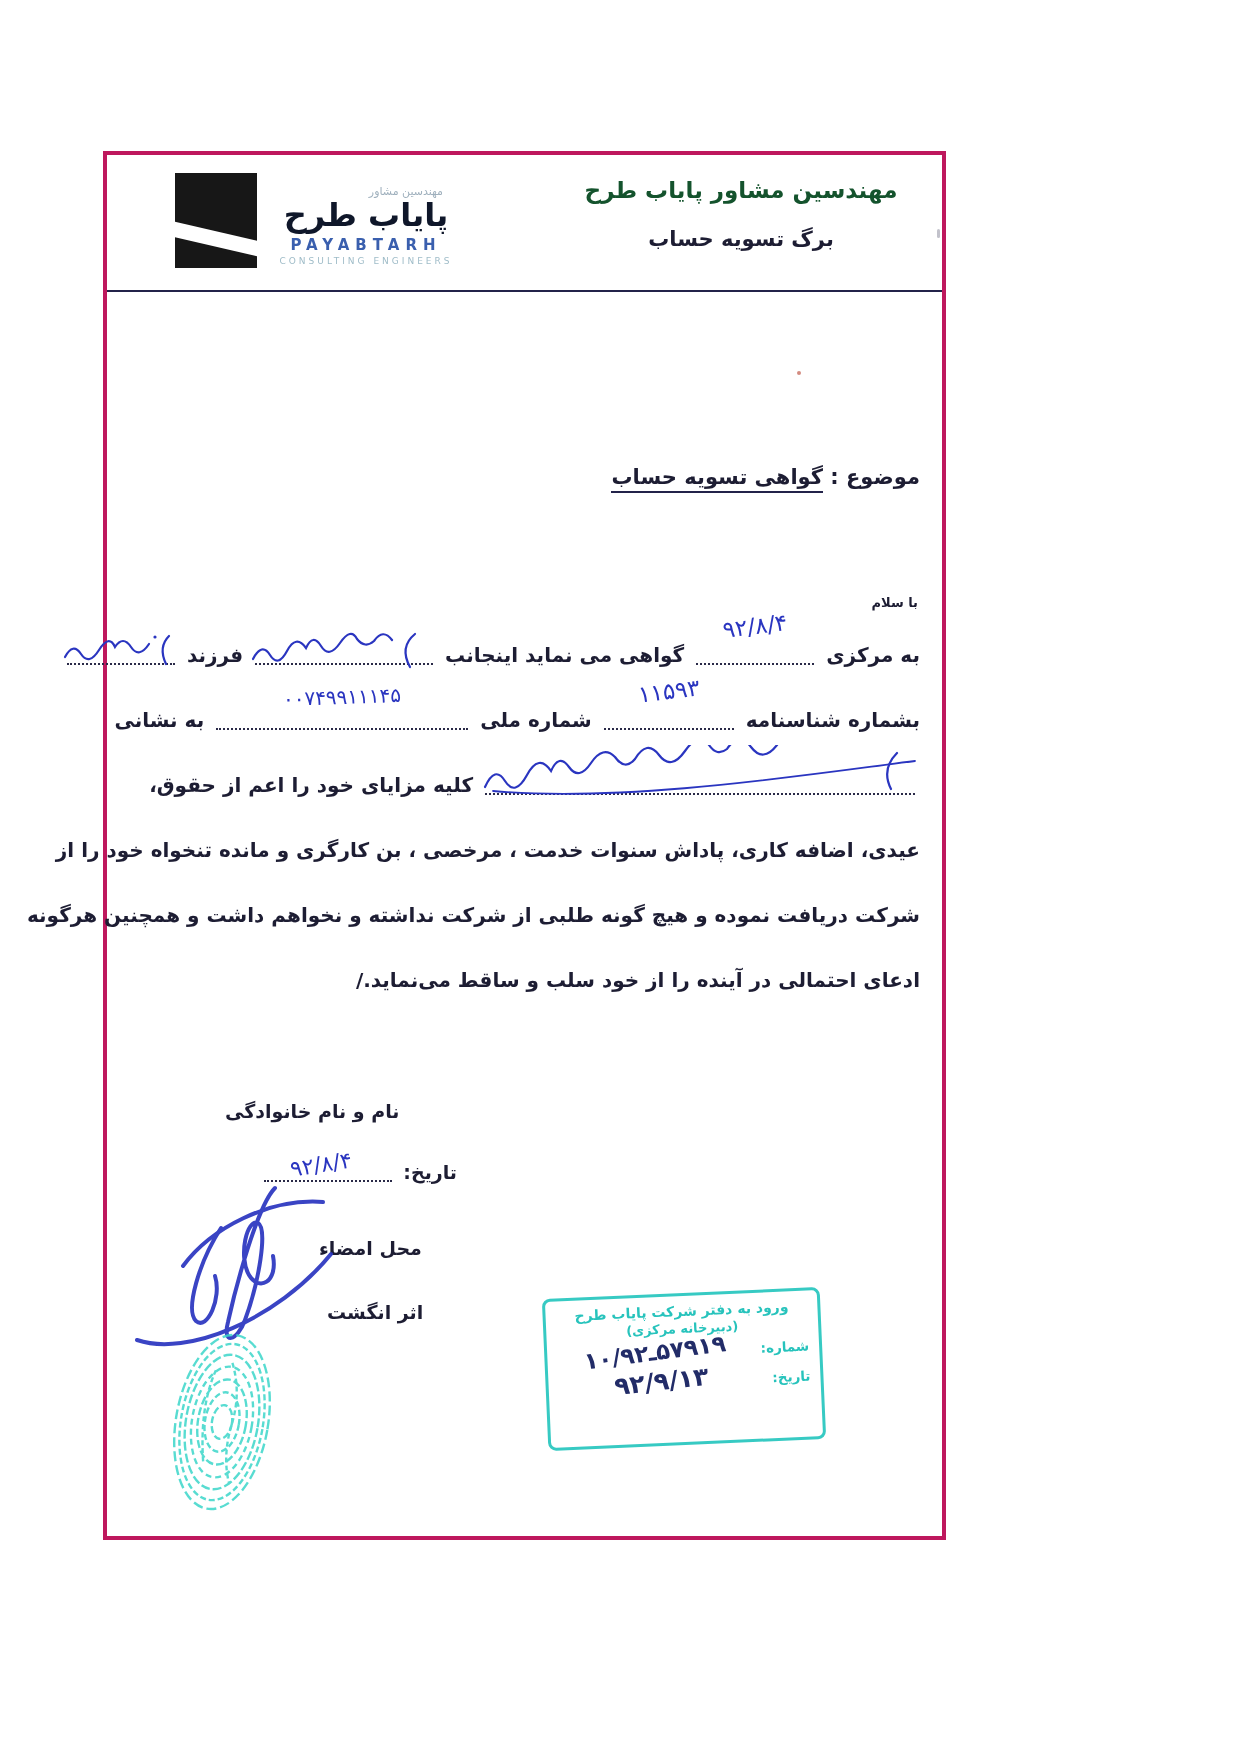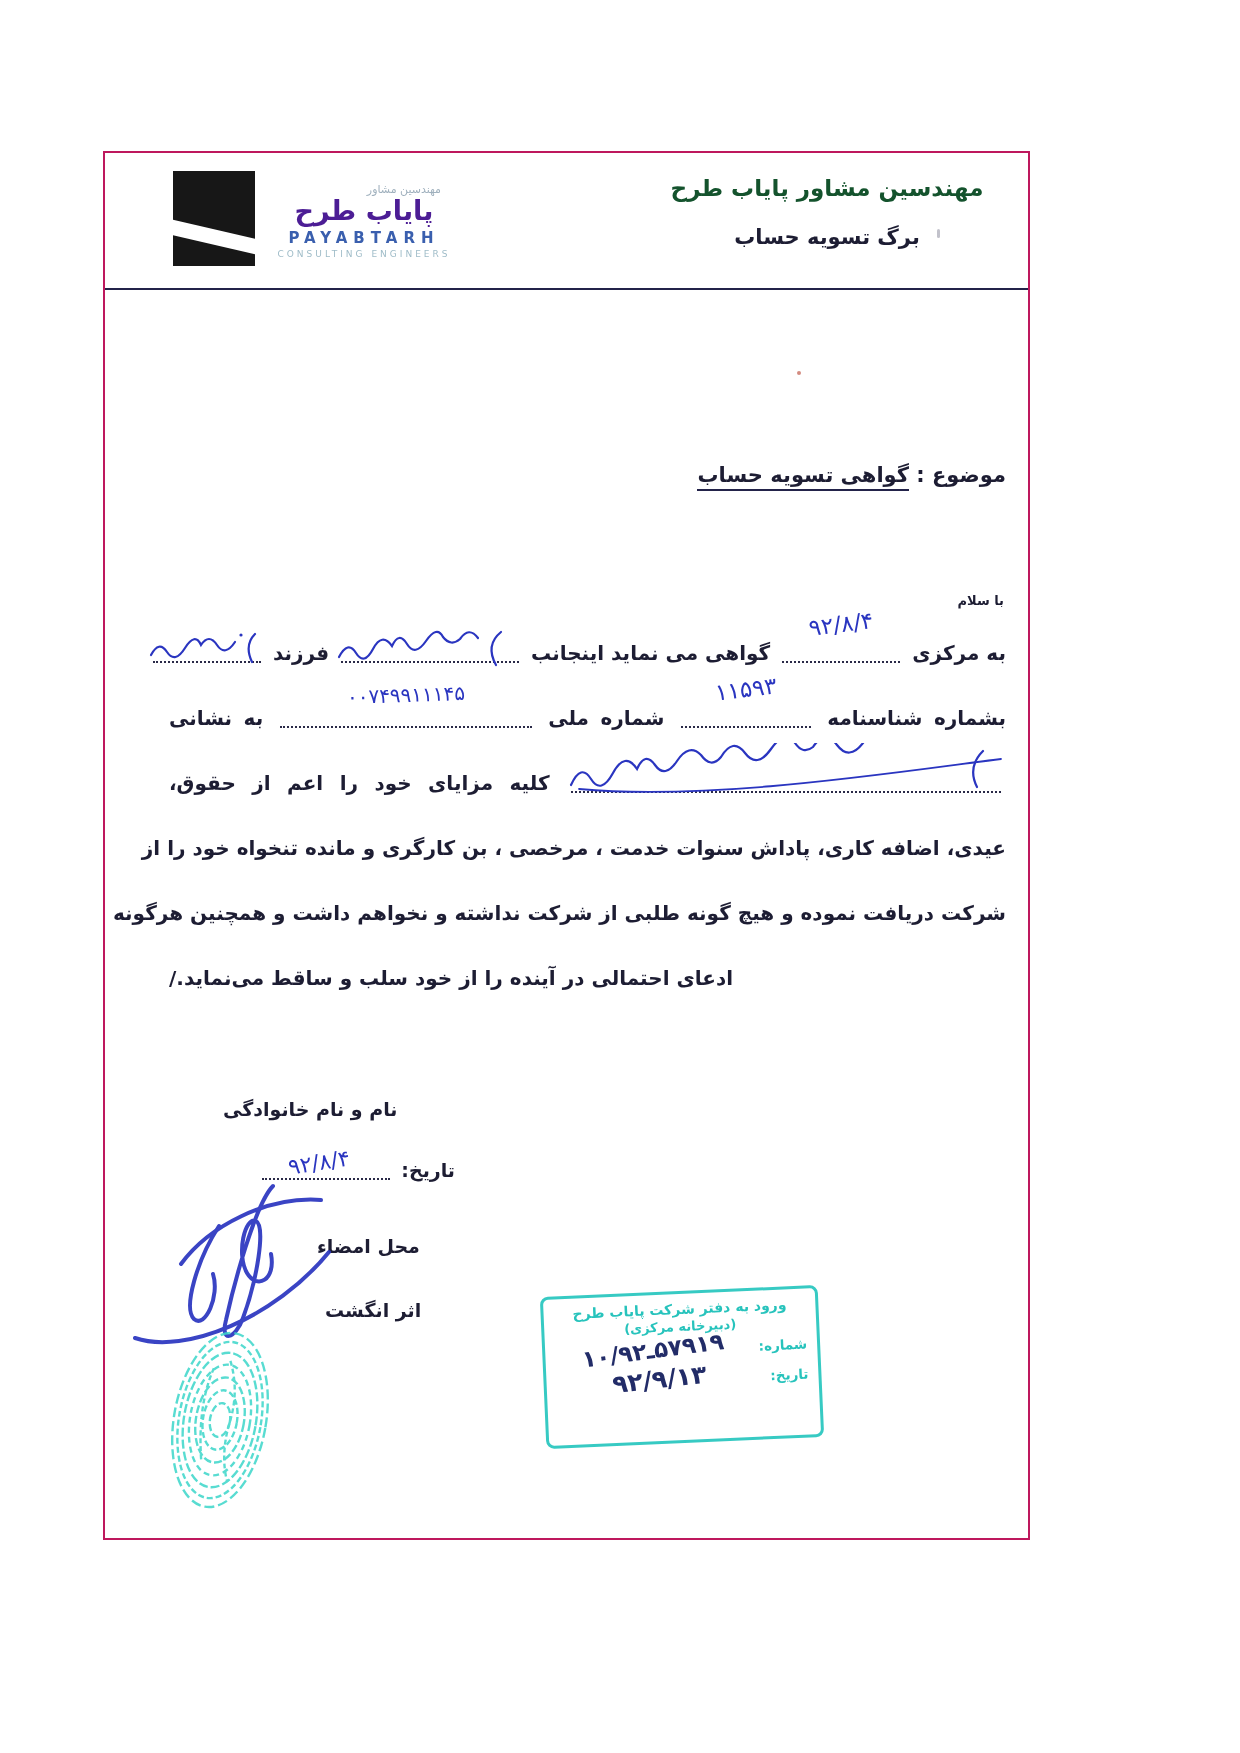--- a/index.html
+++ b/index.html
@@ -2,45 +2,45 @@
 <html><head>
 <meta charset="utf-8">
 <style>
   html,body { margin:0; padding:0; background:#ffffff; }
   .page {
     position:relative; width:1240px; height:1753px; background:#ffffff;
     font-family:"DejaVu Sans", sans-serif; color:#1d1d33; overflow:hidden;
   }
   
   .doc-frame {
-    position:absolute; left:103px; top:151px; width:927px; height:1389px;
-    border:2px solid #be185d; box-sizing:border-box;
+    position:absolute; left:103px; top:151px; width:843px; height:1389px;
+    border:4px solid #be185d; box-sizing:border-box;
   }
   
   .header-rule { position:absolute; left:0; top:135px; width:100%; height:0; border-top:2.5px solid #23234a; }
   .logo-wrap { position:absolute; left:68px; top:18px; display:flex; gap:14px; align-items:flex-start; }
   .logo-mark { position:relative; width:82px; height:95px; background:#171717; overflow:hidden; }
   .logo-stripe { position:absolute; left:-10px; top:60px; width:115px; height:15px; background:#ffffff; transform:rotate(13deg); }
   .logo-texts { width:190px; text-align:center; padding-top:12px; }
   .logo-fa-small { font-size:11px; color:#9fb0bd; direction:rtl; text-align:right; padding-right:18px; letter-spacing:1px; }
-  .logo-fa { font-size:27px; font-weight:bold; color:#4c1d95; direction:rtl; line-height:1.1; }
+  .logo-fa { font-size:32px; font-weight:bold; color:#0f172a; direction:rtl; line-height:1.1; }
   .logo-en { font-size:15px; font-weight:bold; letter-spacing:6px; color:#3a5fae; margin-top:3px; }
   .logo-en-sub { font-size:9px; letter-spacing:3px; color:#9fbcc8; margin-top:2px; }
   .header-titles { position:absolute; right:36px; top:22px; width:330px; text-align:center; direction:rtl; }
   .h-title1 { font-size:23px; font-weight:bold; color:#14532d; }
   .h-title2 { font-size:21px; font-weight:bold; color:#1d1d33; margin-top:24px; }
   
   .subject { position:absolute; right:22px; top:310px; direction:rtl; font-size:21px; font-weight:bold; }
   .subj-value { border-bottom:2px solid #23234a; padding-bottom:2px; }
   
   .salutation { position:absolute; right:24px; top:440px; direction:rtl; font-size:13px; font-weight:bold; }
   .body-text { position:absolute; right:22px; left:64px; top:468px; direction:rtl; font-size:20px; font-weight:600; line-height:65px; }
   .line { height:65px; white-space:nowrap; }
   .just { text-align:justify; text-align-last:justify; }
-  .endline { text-align:left; }
+  .endline { text-align:right; }
   .blank { display:inline-block; position:relative; border-bottom:2.5px dotted #2a2a48; height:1.05em; vertical-align:-3px; margin:0 5px; }
   .w115{width:118px} .w170{width:178px} .w105{width:108px} .w130{width:130px} .w240{width:252px} .w420{width:430px}
   .hw { position:absolute; bottom:4px; left:50%; transform:translateX(-50%) rotate(-7deg);
         color:#2a35c0; font-weight:normal; font-size:23px; white-space:nowrap; direction:ltr; unicode-bidi:isolate; }
   .hw-melli { font-size:20px; letter-spacing:2px; transform:translateX(-50%) rotate(-2deg); bottom:-2px; }
   .scribble { position:absolute; left:-10px; bottom:-10px; pointer-events:none; }
   
   .sig-label { position:absolute; direction:rtl; font-size:19px; font-weight:bold; color:#1d1d33; }
   .name-label { left:118px; top:945px; }
   .date-row { position:absolute; left:85px; top:1005px; width:265px; direction:rtl; font-size:19px; font-weight:bold; }

